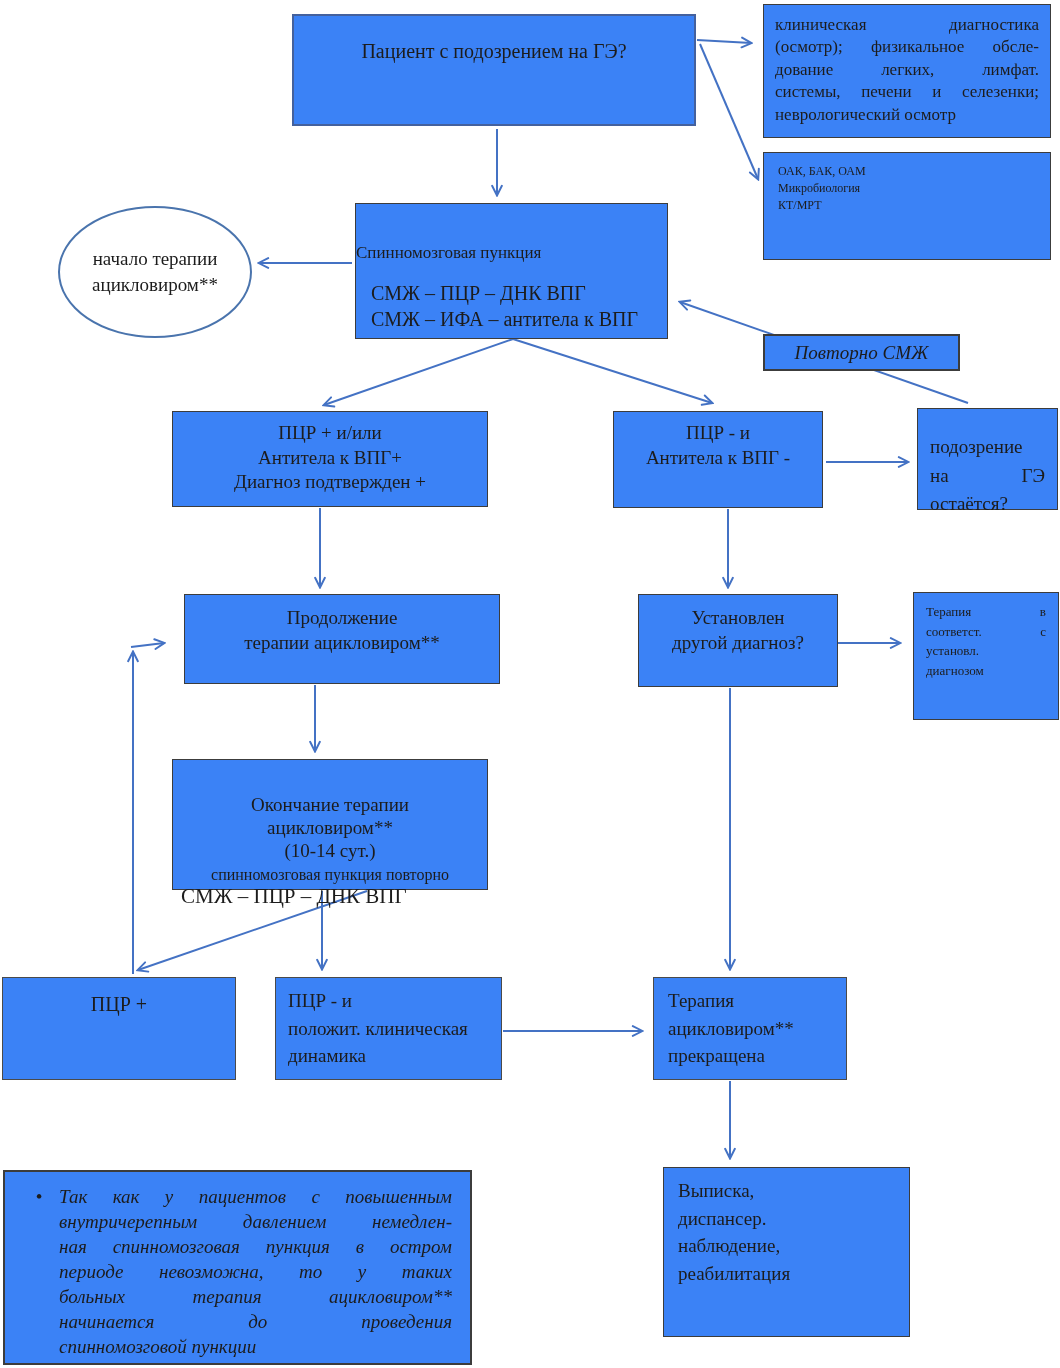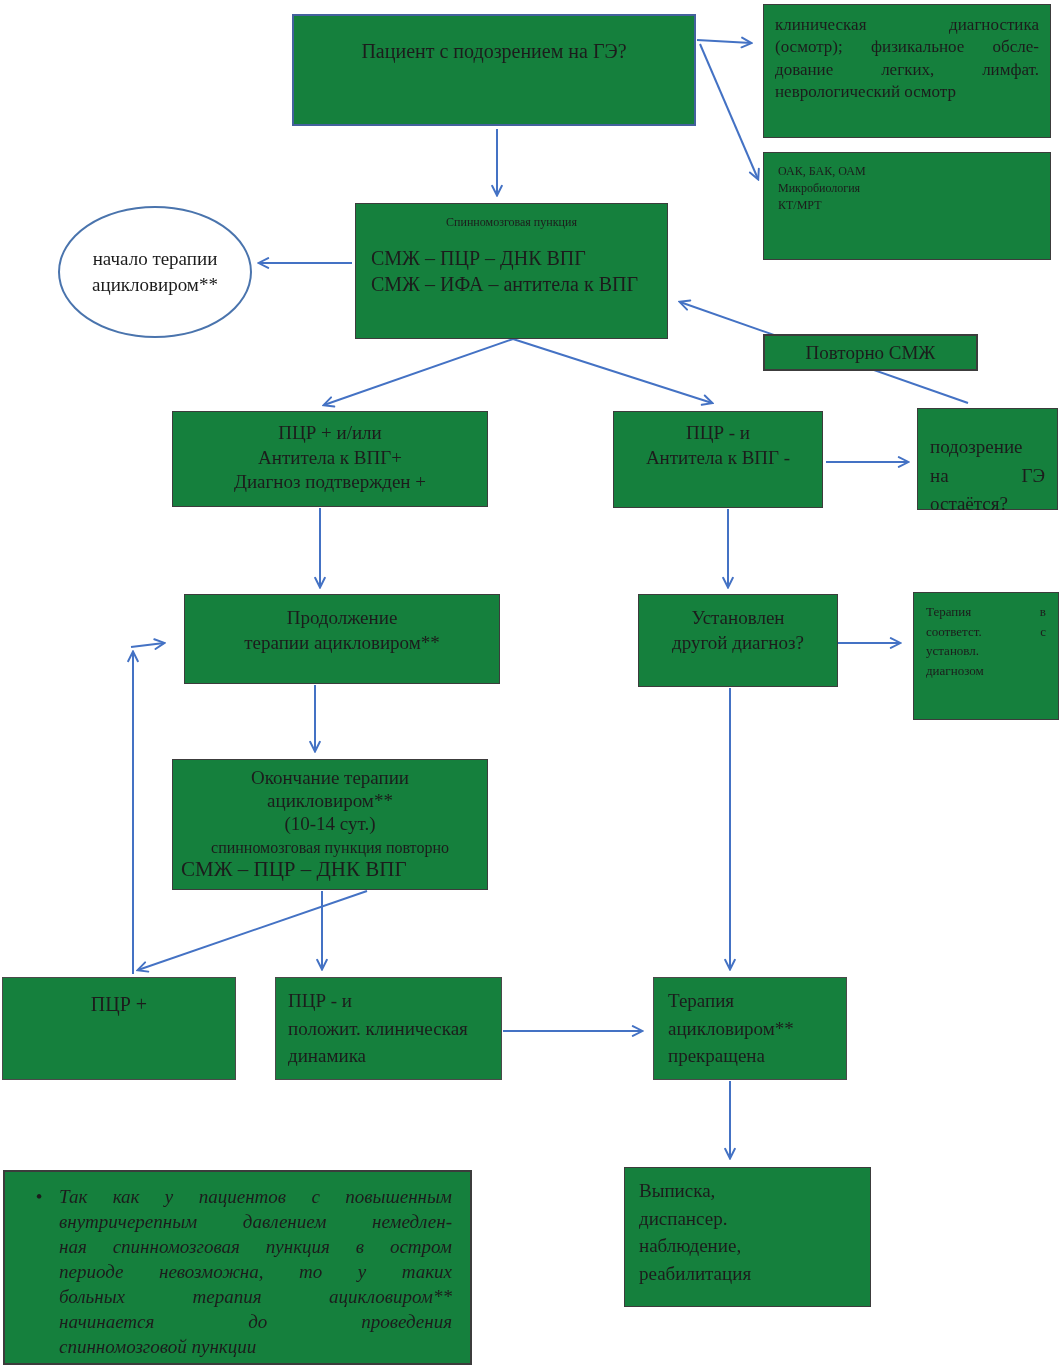--- a/index.html
+++ b/index.html
@@ -2,51 +2,51 @@
 <html><head>
 <meta charset="utf-8">
 <style>
   html,body{margin:0;padding:0;background:#fff;}
   .canvas{
     position:relative;width:1060px;height:1368px;background:#fff;overflow:hidden;
     font-family:"Liberation Serif","DejaVu Serif",serif;color:#1c1c1c;
   }
   .arrows{position:absolute;left:0;top:0;z-index:0;}
   .box{
-    position:absolute;z-index:1;background:#15803d;box-sizing:border-box;
+    position:absolute;z-index:1;background:#3b82f6;box-sizing:border-box;
     border:1.5px solid #3c3c3c;font-size:19px;line-height:1.35;
   }
   .pre{white-space:pre-line;}
   
   .b-patient{left:292px;top:14px;width:404px;height:112px;border:2px solid #44619D;
              font-size:20px;padding-top:22px;text-align:center;}
   .b-clinical{left:763px;top:4px;width:288px;height:134px;padding:9px 11px;font-size:17px;line-height:1.32;}
   .b-labs{left:763px;top:152px;width:288px;height:108px;padding:10px 14px;font-size:12px;line-height:1.4;}
   .b-ellipse{left:58px;top:206px;width:194px;height:132px;border:2px solid #4a74ad;border-radius:50%;
              display:flex;align-items:center;justify-content:center;text-align:center;background:#fff;font-family:Liberation Serif, serif;}
   .b-puncture{left:355px;top:203px;width:313px;height:136px;padding-top:10px;}
-  .b-puncture .t{text-align:center;font-size:12px;}
+  .b-puncture .t{text-align:left;font-size:17px;margin-top:28px;}
   .b-puncture .b{margin-top:15px;padding-left:15px;font-size:20px;line-height:1.3;}
-  .b-repeat{left:763px;top:334px;width:215px;height:37px;border-width:2px;
-            display:flex;align-items:center;justify-content:center;}
+  .b-repeat{left:763px;top:334px;width:197px;height:37px;border-width:2px;
+            display:flex;align-items:center;justify-content:center;font-style:italic;}
   .b-pcrpos-branch{left:172px;top:411px;width:316px;height:96px;padding-top:9px;text-align:center;line-height:1.3;}
   .b-pcrneg-branch{left:613px;top:411px;width:210px;height:97px;padding-top:9px;text-align:center;line-height:1.3;}
   .b-suspicion{left:917px;top:408px;width:141px;height:102px;padding:24px 12px;line-height:1.5;}
   .b-continue{left:184px;top:594px;width:316px;height:90px;padding-top:11px;text-align:center;line-height:1.3;}
   .b-other{left:623px;top:594px;width:200px;height:93px;padding-top:11px;text-align:center;line-height:1.3;margin-left:15px;}
   .b-therapy-diag{left:913px;top:592px;width:146px;height:128px;padding:9px 12px;font-size:13px;line-height:1.5;}
   .b-end{left:172px;top:759px;width:316px;height:131px;padding-top:6px;line-height:1.22;}
-  .b-end .t{text-align:center;}
+  .b-end .t{text-align:center;margin-top:27px;}
   .b-end .s{text-align:center;font-size:16px;margin-top:2px;}
   .b-end .b{font-size:21px;padding-left:8px;}
   .b-pcrpos{left:2px;top:977px;width:234px;height:103px;border-color:#4a4a4a;
             font-size:20px;padding-top:13px;text-align:center;}
   .b-pcrneg-dyn{left:275px;top:977px;width:227px;height:103px;border-color:#4a4a4a;padding:9px 12px;line-height:1.45;}
   .b-stopped{left:653px;top:977px;width:194px;height:103px;border-color:#4a4a4a;padding:9px 14px;line-height:1.45;}
-  .b-discharge{left:624px;top:1167px;width:247px;height:140px;padding:9px 14px;line-height:1.45;}
+  .b-discharge{left:663px;top:1167px;width:247px;height:170px;padding:9px 14px;line-height:1.45;}
   .b-note{left:3px;top:1170px;width:469px;height:195px;border-width:2px;padding:12px 14px 10px 14px;
           font-style:italic;display:flex;line-height:1.32;}
   .b-note .bullet{width:40px;text-align:center;flex:0 0 auto;font-style:normal;}
   .b-note .lines{flex:1 1 auto;padding-right:4px;}
   
   .jline{text-align:justify;text-align-last:justify;}
   .jlast{text-align:left;}
 </style>
 </head>
 <body>
@@ -83,20 +83,21 @@
   </svg>
 
   <div class="box b-patient">
     <span>Пациент с подозрением на ГЭ?</span>
   </div>
 
   <div class="box b-clinical">
     <div class="jline">клиническая диагностика</div>
     <div class="jline">(осмотр); физикальное обсле-</div>
     <div class="jline">дование легких, лимфат.</div>
+    <div class="jline">системы, печени и селезенки;</div>
     <div class="jlast">неврологический осмотр</div>
   </div>
 
   <div class="box b-labs pre">ОАК, БАК, ОАМ
 Микробиология
 КТ/МРТ</div>
 
   <div class="b-ellipse box pre" style="border-radius:50%;">начало терапии
 ацикловиром**</div>
 

